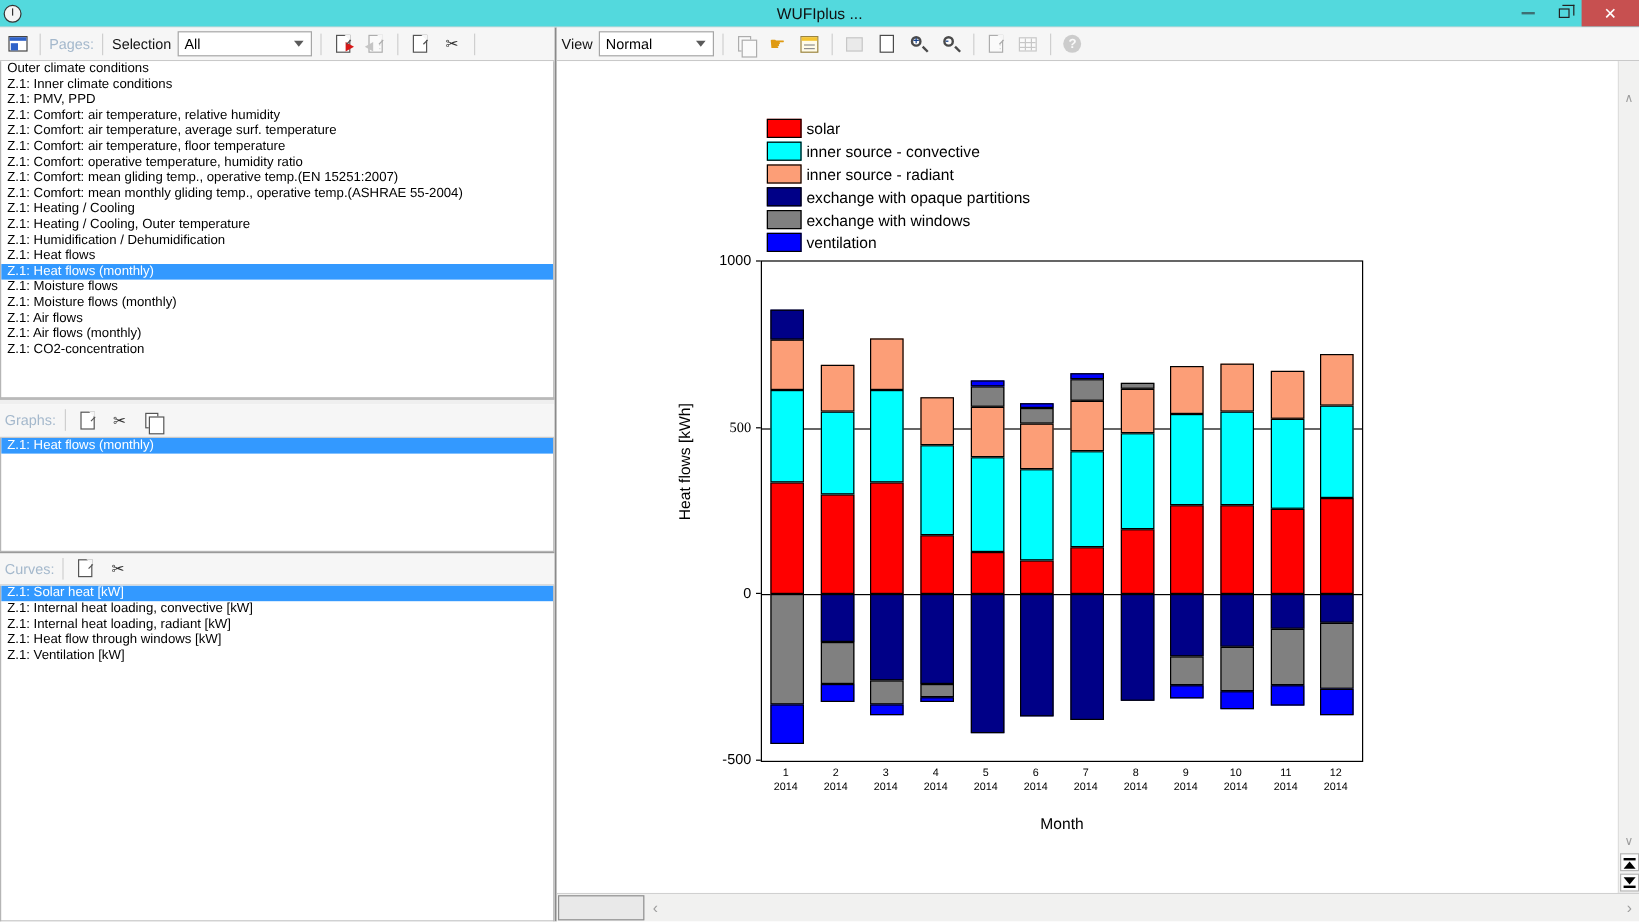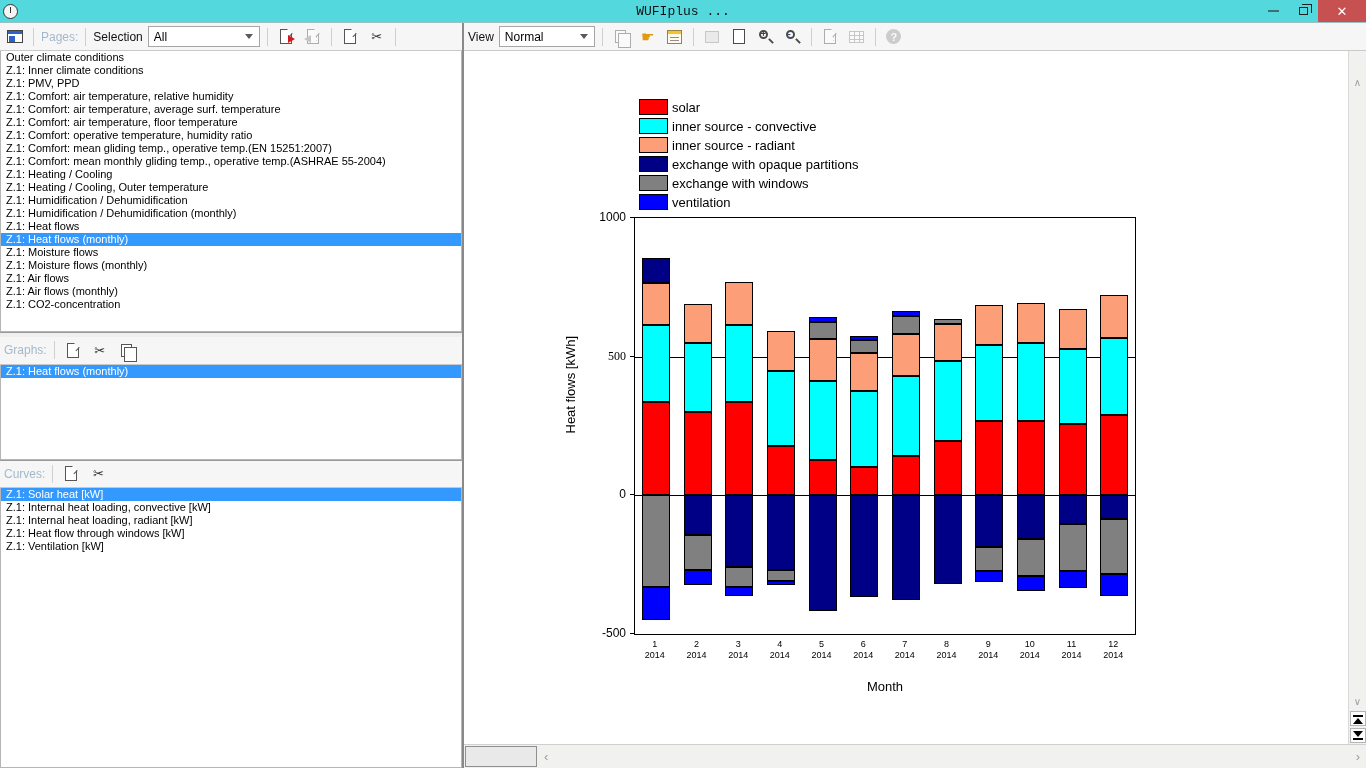--- a/index.html
+++ b/index.html
@@ -4,21 +4,21 @@
 <style>
   * { margin:0; padding:0; box-sizing:border-box; }
   html,body { width:1366px; height:768px; overflow:hidden;
     font-family:"Liberation Sans", sans-serif; background:#fff; }
 
   
   .titlebar { height:22px; background:#53D9DD; display:flex; align-items:center; position:relative; }
   .app-icon { width:15px; height:15px; border-radius:50%; background:#f4f4f4; border:1px solid #333;
     margin-left:3px; position:relative; }
   .app-icon::after{content:"";position:absolute;left:6px;top:2px;width:1px;height:6px;background:#333;}
-  .win-title { position:absolute; left:0; right:0; text-align:center; font-size:13px; color:#111;font-family:Liberation Mono, monospace; }
+  .win-title { position:absolute; left:0; right:0; text-align:center; font-size:13px; color:#111; }
   .win-controls { margin-left:auto; display:flex; height:22px; z-index:2; }
   .win-btn { width:30px; height:22px; display:flex; align-items:center; justify-content:center;
     font-size:12px; color:#222; }
   .min-glyph { width:11px; height:2px; background:#3d6f73; display:inline-block; }
   .restore-glyph { width:9px; height:8px; border:1px solid #222; position:relative; background:#53D9DD; }
   .restore-glyph::before { content:""; position:absolute; left:2px; top:-4px; width:9px; height:8px;
     border:1px solid #222; border-bottom:none; border-left:none; }
   .close-btn { width:48px; background:#C75050; color:#fff; font-size:13px; }
 
   
@@ -184,21 +184,20 @@
         <div class="list-item">Z.1: PMV, PPD</div>
         <div class="list-item">Z.1: Comfort: air temperature, relative humidity</div>
         <div class="list-item">Z.1: Comfort: air temperature, average surf. temperature</div>
         <div class="list-item">Z.1: Comfort: air temperature, floor temperature</div>
         <div class="list-item">Z.1: Comfort: operative temperature, humidity ratio</div>
         <div class="list-item">Z.1: Comfort: mean gliding temp., operative temp.(EN 15251:2007)</div>
         <div class="list-item">Z.1: Comfort: mean monthly gliding temp., operative temp.(ASHRAE 55-2004)</div>
         <div class="list-item">Z.1: Heating / Cooling</div>
         <div class="list-item">Z.1: Heating / Cooling, Outer temperature</div>
         <div class="list-item">Z.1: Humidification / Dehumidification</div>
-        <div class="list-item">Z.1: Humidification / Dehumidification (monthly)</div>
         <div class="list-item">Z.1: Heat flows</div>
         <div class="list-item selected">Z.1: Heat flows (monthly)</div>
         <div class="list-item">Z.1: Moisture flows</div>
         <div class="list-item">Z.1: Moisture flows (monthly)</div>
         <div class="list-item">Z.1: Air flows</div>
         <div class="list-item">Z.1: Air flows (monthly)</div>
         <div class="list-item">Z.1: CO2-concentration</div>
       </div>
 
     <div class="splitter"></div>

